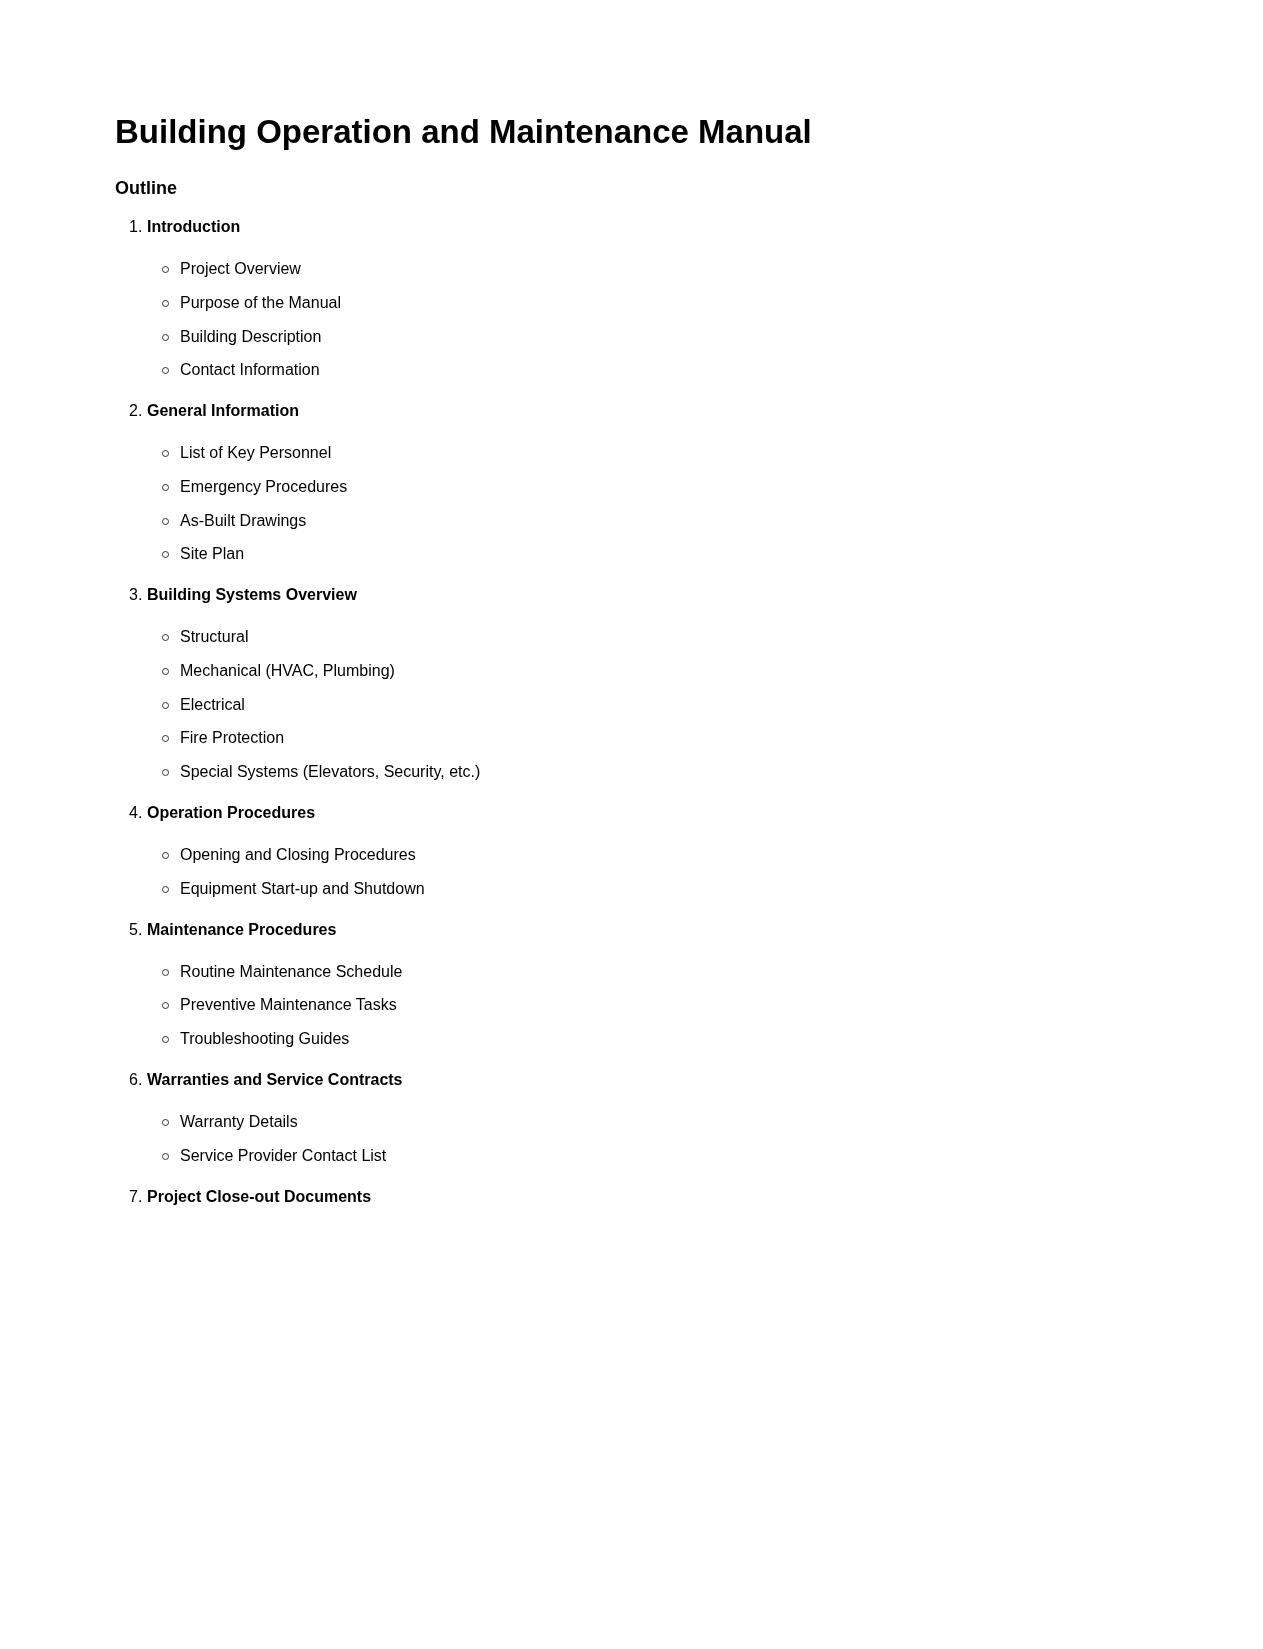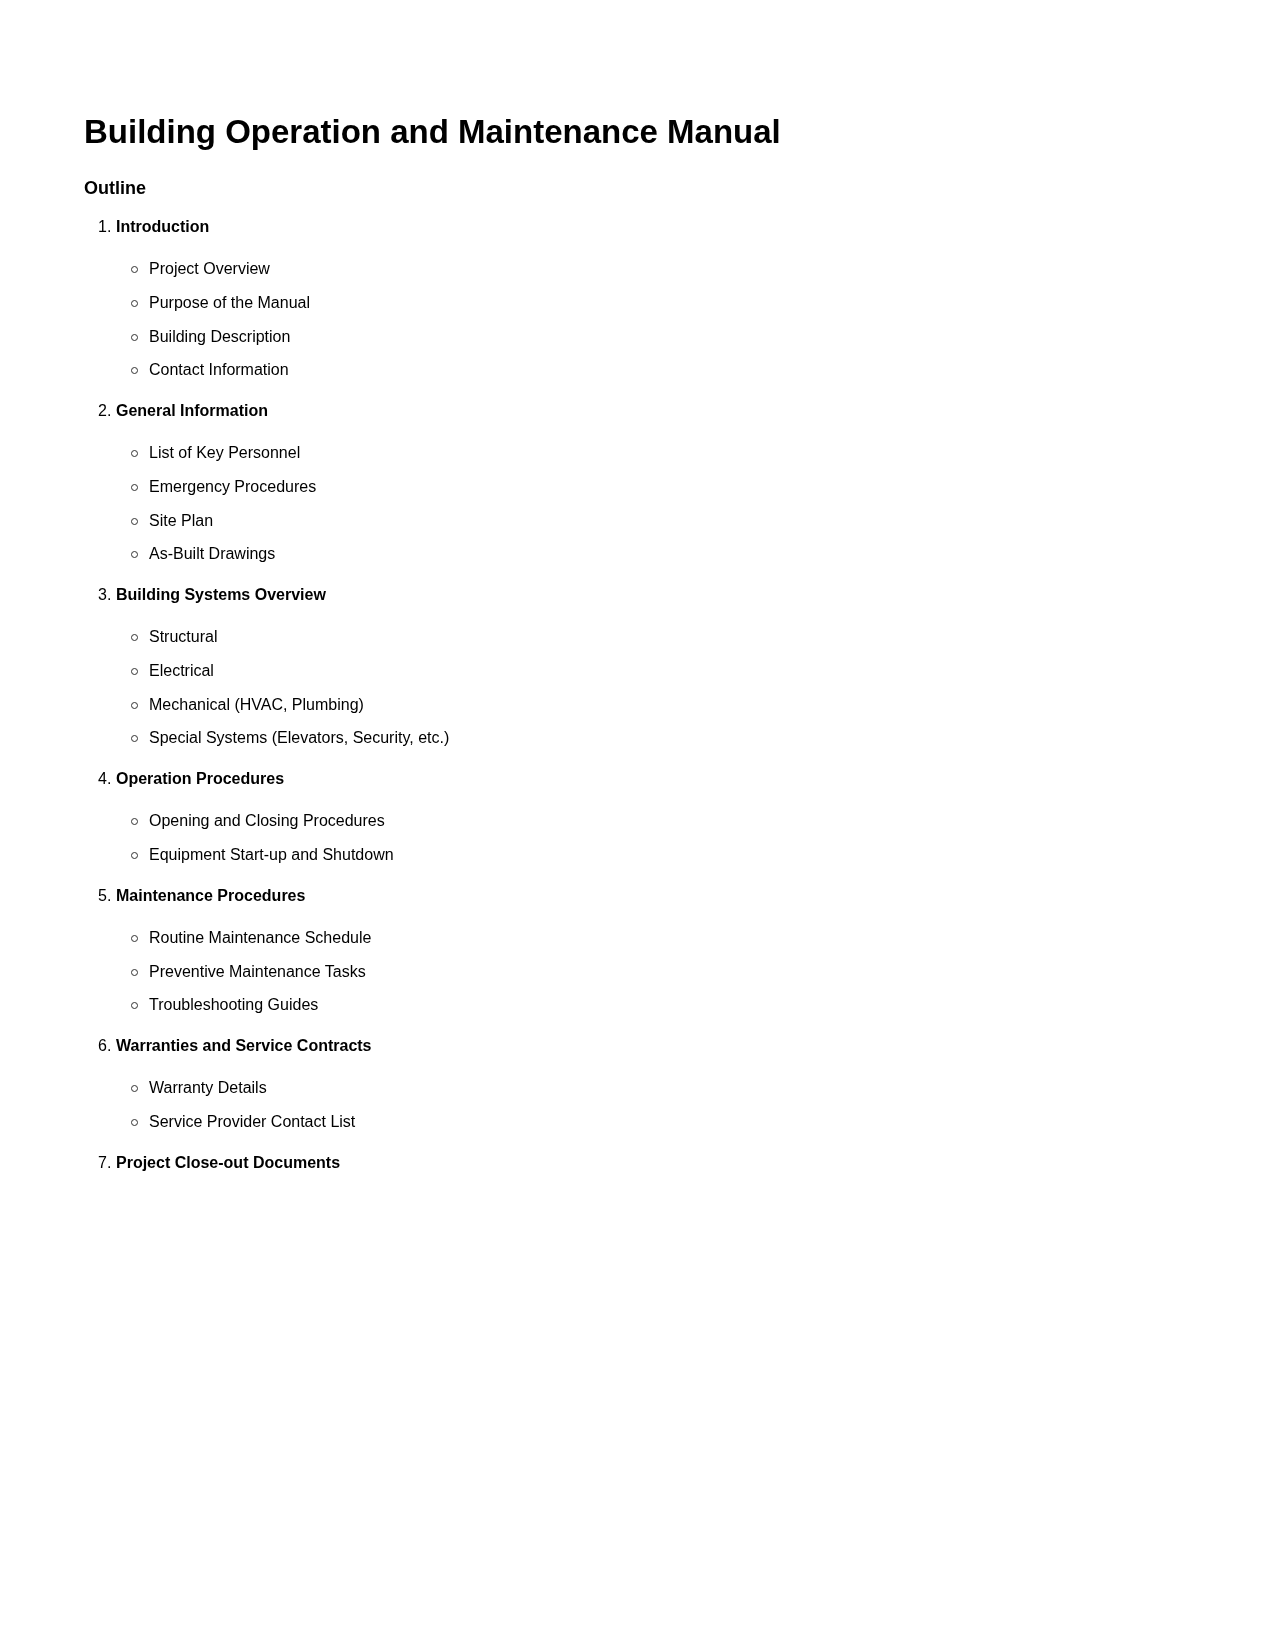--- a/index.html
+++ b/index.html
@@ -8,21 +8,21 @@
       background: #ffffff;
     }
     body {
       width: 1263px;
       min-height: 1649px;
       font-family: "Liberation Sans", sans-serif;
       color: #000000;
       font-size: 16px;
     }
     .page {
-      padding: 112px 0 0 84px;
+      padding: 112px 0 0 115px;
       box-sizing: border-box;
     }
     h1 {
       font-size: 33px;
       font-weight: bold;
       margin: 0 0 26px 0;
       line-height: 1.2;
       letter-spacing: 0;
     }
     h2 {
@@ -106,34 +106,35 @@
     </li>
 
     <li>
       <span class="sec-head">
         <span class="sec-num">2.</span>
         <span class="sec-title">General Information</span>
       </span>
       <ul class="sub">
         <li><span class="bullet"></span><span>List of Key Personnel</span></li>
         <li><span class="bullet"></span><span>Emergency Procedures</span></li>
+        <li><span class="bullet"></span><span>As-Built Drawings</span></li>
         <li><span class="bullet"></span><span>Site Plan</span></li>
-        <li><span class="bullet"></span><span>As-Built Drawings</span></li>
       </ul>
     </li>
 
     <li>
       <span class="sec-head">
         <span class="sec-num">3.</span>
         <span class="sec-title">Building Systems Overview</span>
       </span>
       <ul class="sub">
         <li><span class="bullet"></span><span>Structural</span></li>
+        <li><span class="bullet"></span><span>Mechanical (HVAC, Plumbing)</span></li>
         <li><span class="bullet"></span><span>Electrical</span></li>
-        <li><span class="bullet"></span><span>Mechanical (HVAC, Plumbing)</span></li>
+        <li><span class="bullet"></span><span>Fire Protection</span></li>
         <li><span class="bullet"></span><span>Special Systems (Elevators, Security, etc.)</span></li>
       </ul>
     </li>
 
     <li>
       <span class="sec-head">
         <span class="sec-num">4.</span>
         <span class="sec-title">Operation Procedures</span>
       </span>
       <ul class="sub">

